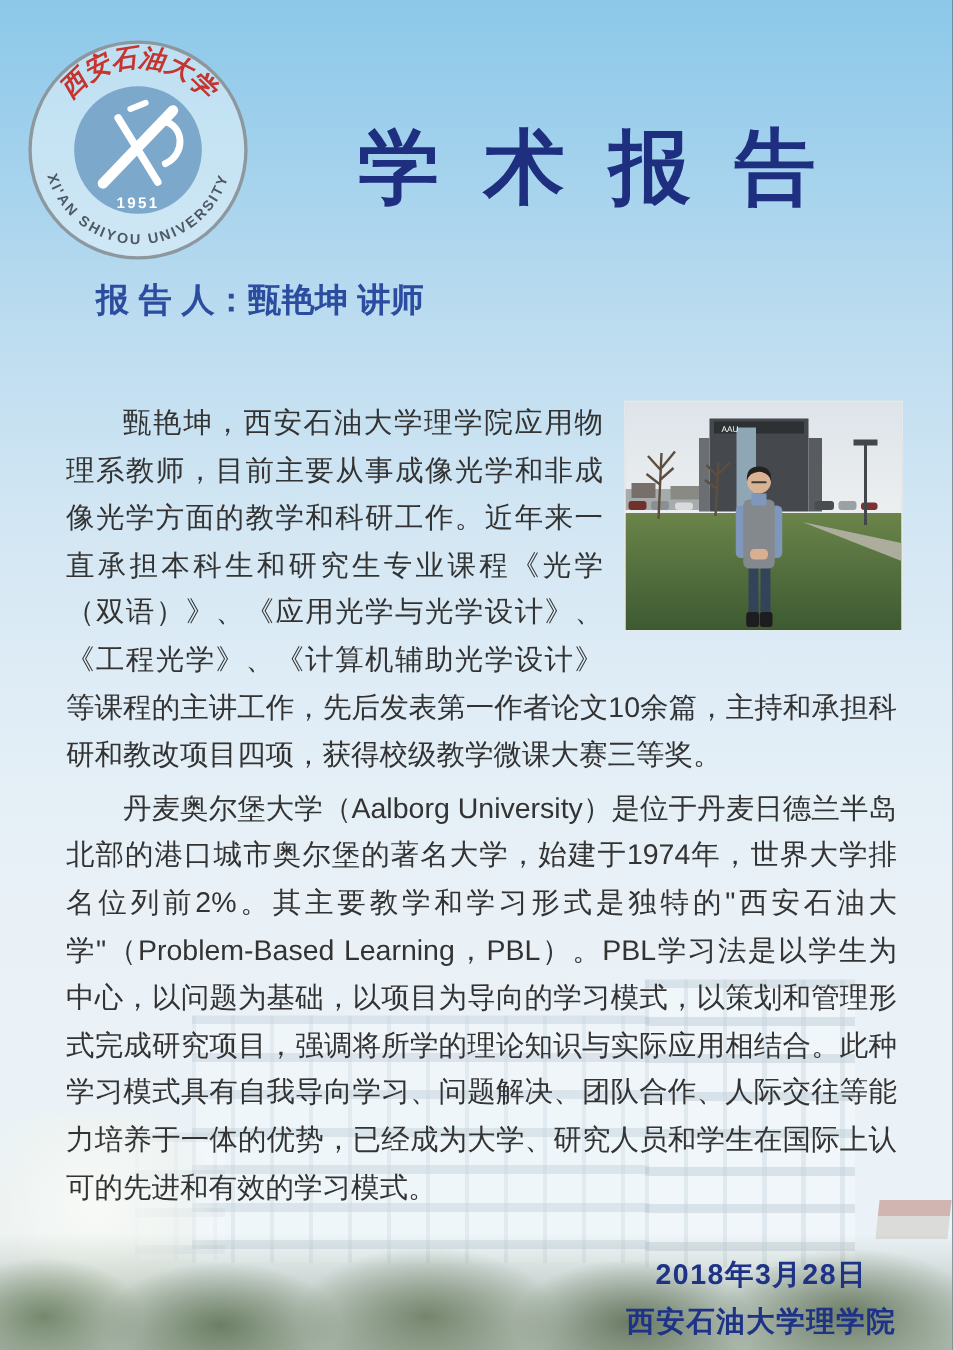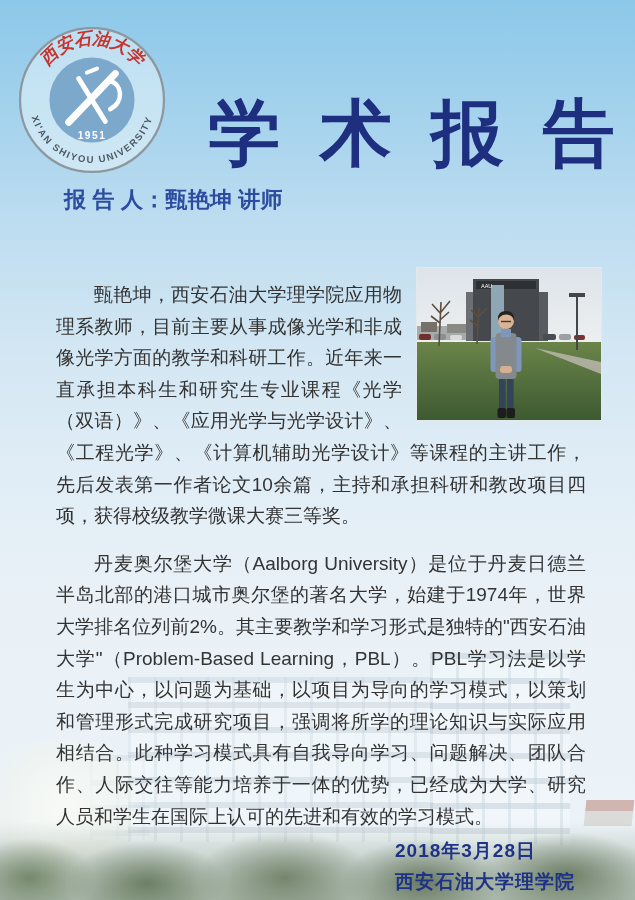--- a/index.html
+++ b/index.html
@@ -27,39 +27,39 @@
     background:
       radial-gradient(ellipse 95px 56px at 6% 58%,  rgba(110,130,100,.9), rgba(110,130,100,0) 70%),
       radial-gradient(ellipse 115px 60px at 24% 64%, rgba(95,115,85,.85),  rgba(95,115,85,0) 70%),
       radial-gradient(ellipse 125px 66px at 45% 58%, rgba(105,122,95,.85), rgba(105,122,95,0) 70%),
       radial-gradient(ellipse 115px 60px at 66% 62%, rgba(90,108,82,.85),  rgba(90,108,82,0) 70%),
       radial-gradient(ellipse 125px 62px at 88% 56%, rgba(100,118,92,.9),  rgba(100,118,92,0) 70%),
       linear-gradient(180deg, rgba(255,255,255,0) 0, rgba(120,138,110,.35) 45%, rgba(106,126,98,.6) 100%); }
   
   .logo { position:absolute; left:16px; top:24px; width:152px; height:152px; z-index:2; }
   .main-title { position:absolute; top:44px; left:166px; width:456px; z-index:2;
-    text-align:right; font-family:"DejaVu Serif","Liberation Serif",serif;
-    font-weight:900; font-size:72px; line-height:1.15; letter-spacing:.10em;
+    text-align:center; font-family:"DejaVu Serif","Liberation Serif",serif;
+    font-weight:900; font-size:54px; line-height:1.15; letter-spacing:.10em;
     color:#1e2f80; white-space:nowrap; }
   
   .meta { position:absolute; top:185px; left:64px; width:548px; z-index:2;
     color:#2b4c9f; font-weight:bold; font-size:22px; }
   .meta-row { white-space:nowrap; letter-spacing:.2px; margin-bottom:13px; }
   
   .body-text { position:absolute; top:263px; left:40px; width:562px; z-index:2;
     font-size:19px; line-height:31.6px; color:#333; text-align:justify; }
-  .body-text p { margin:16px; text-indent:2em; }
+  .body-text p { margin:4px; text-indent:2em; }
   .photo { float:right; width:184px; height:152px; margin:4px 0 8px 14px;
     border:1px solid #e3e8ea; box-sizing:content-box; display:block; }
   
   .schedule { position:absolute; left:64px; top:745px; z-index:2;
     color:#1e3286; font-weight:bold; font-size:22px; letter-spacing:1px; }
   .sched-row + .sched-row { margin-top:21px; }
   .footer { position:absolute; left:395px; top:835px; width:225px; z-index:2;
-    text-align:left; color:#1e3286; font-weight:bold; font-size:19px;
+    text-align:center; color:#1e3286; font-weight:bold; font-size:19px;
     line-height:31px; letter-spacing:1px; }
 </style>
 </head>
 <body>
 
 <div class="poster">
 
   <div class="campus">
     <div class="bld bld-c"></div>
     <div class="bld bld-a"></div>

